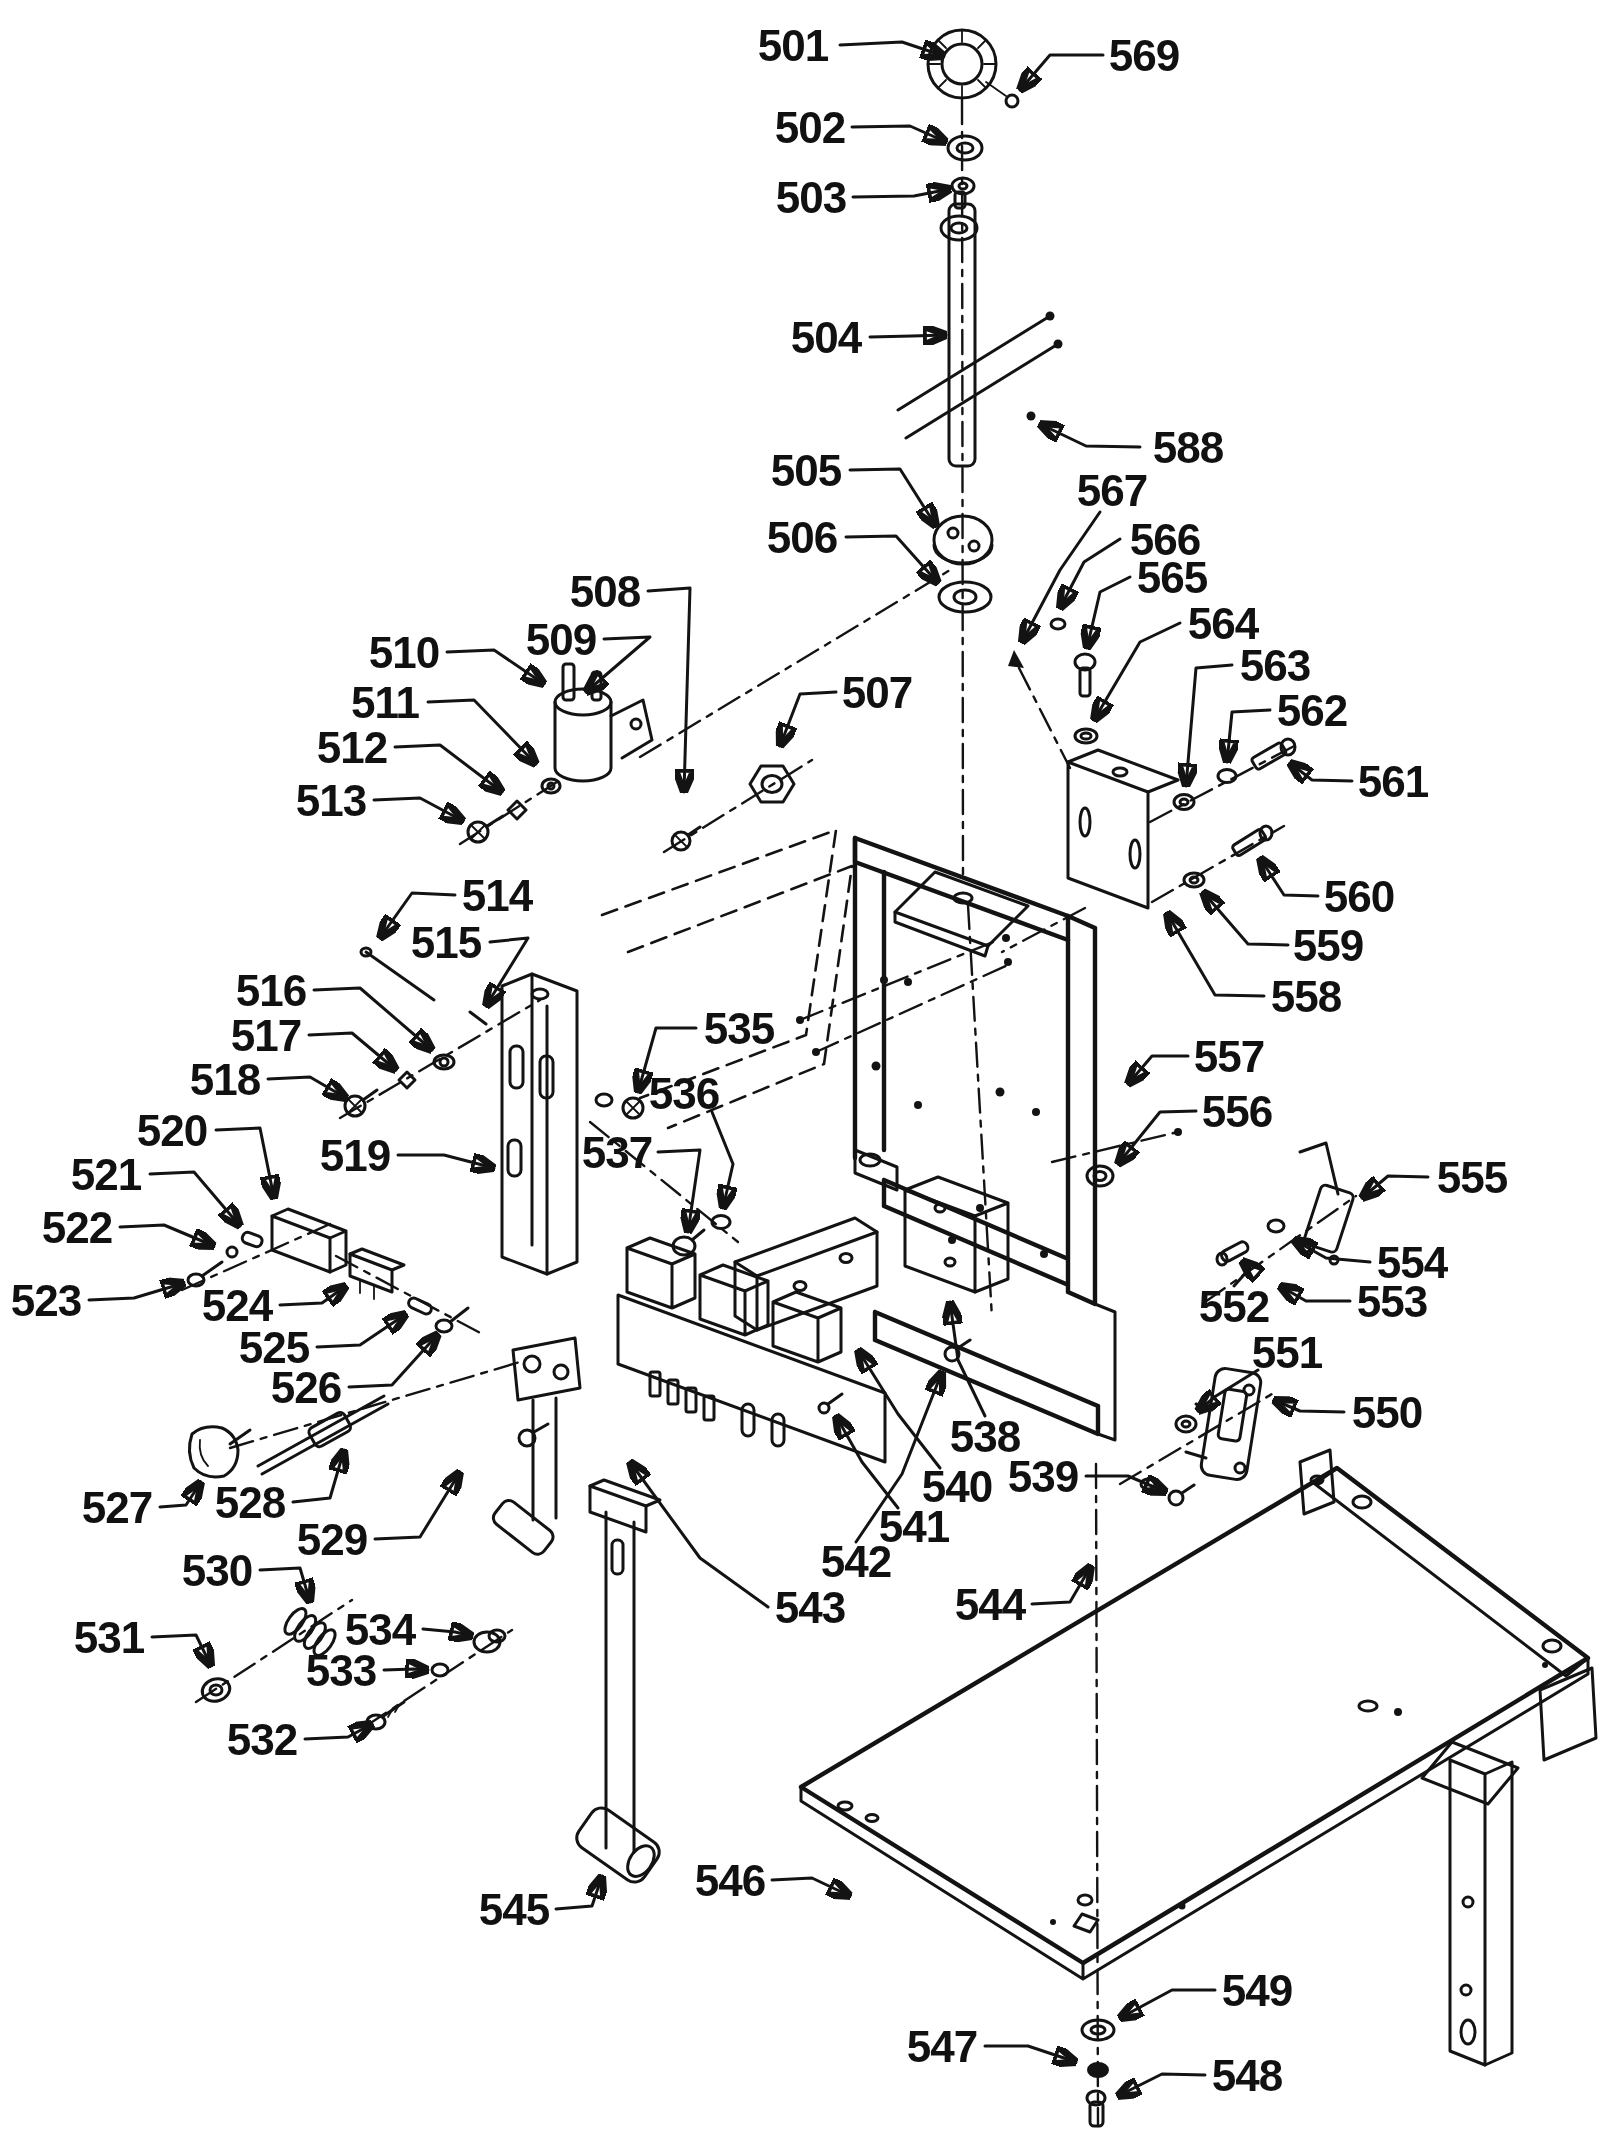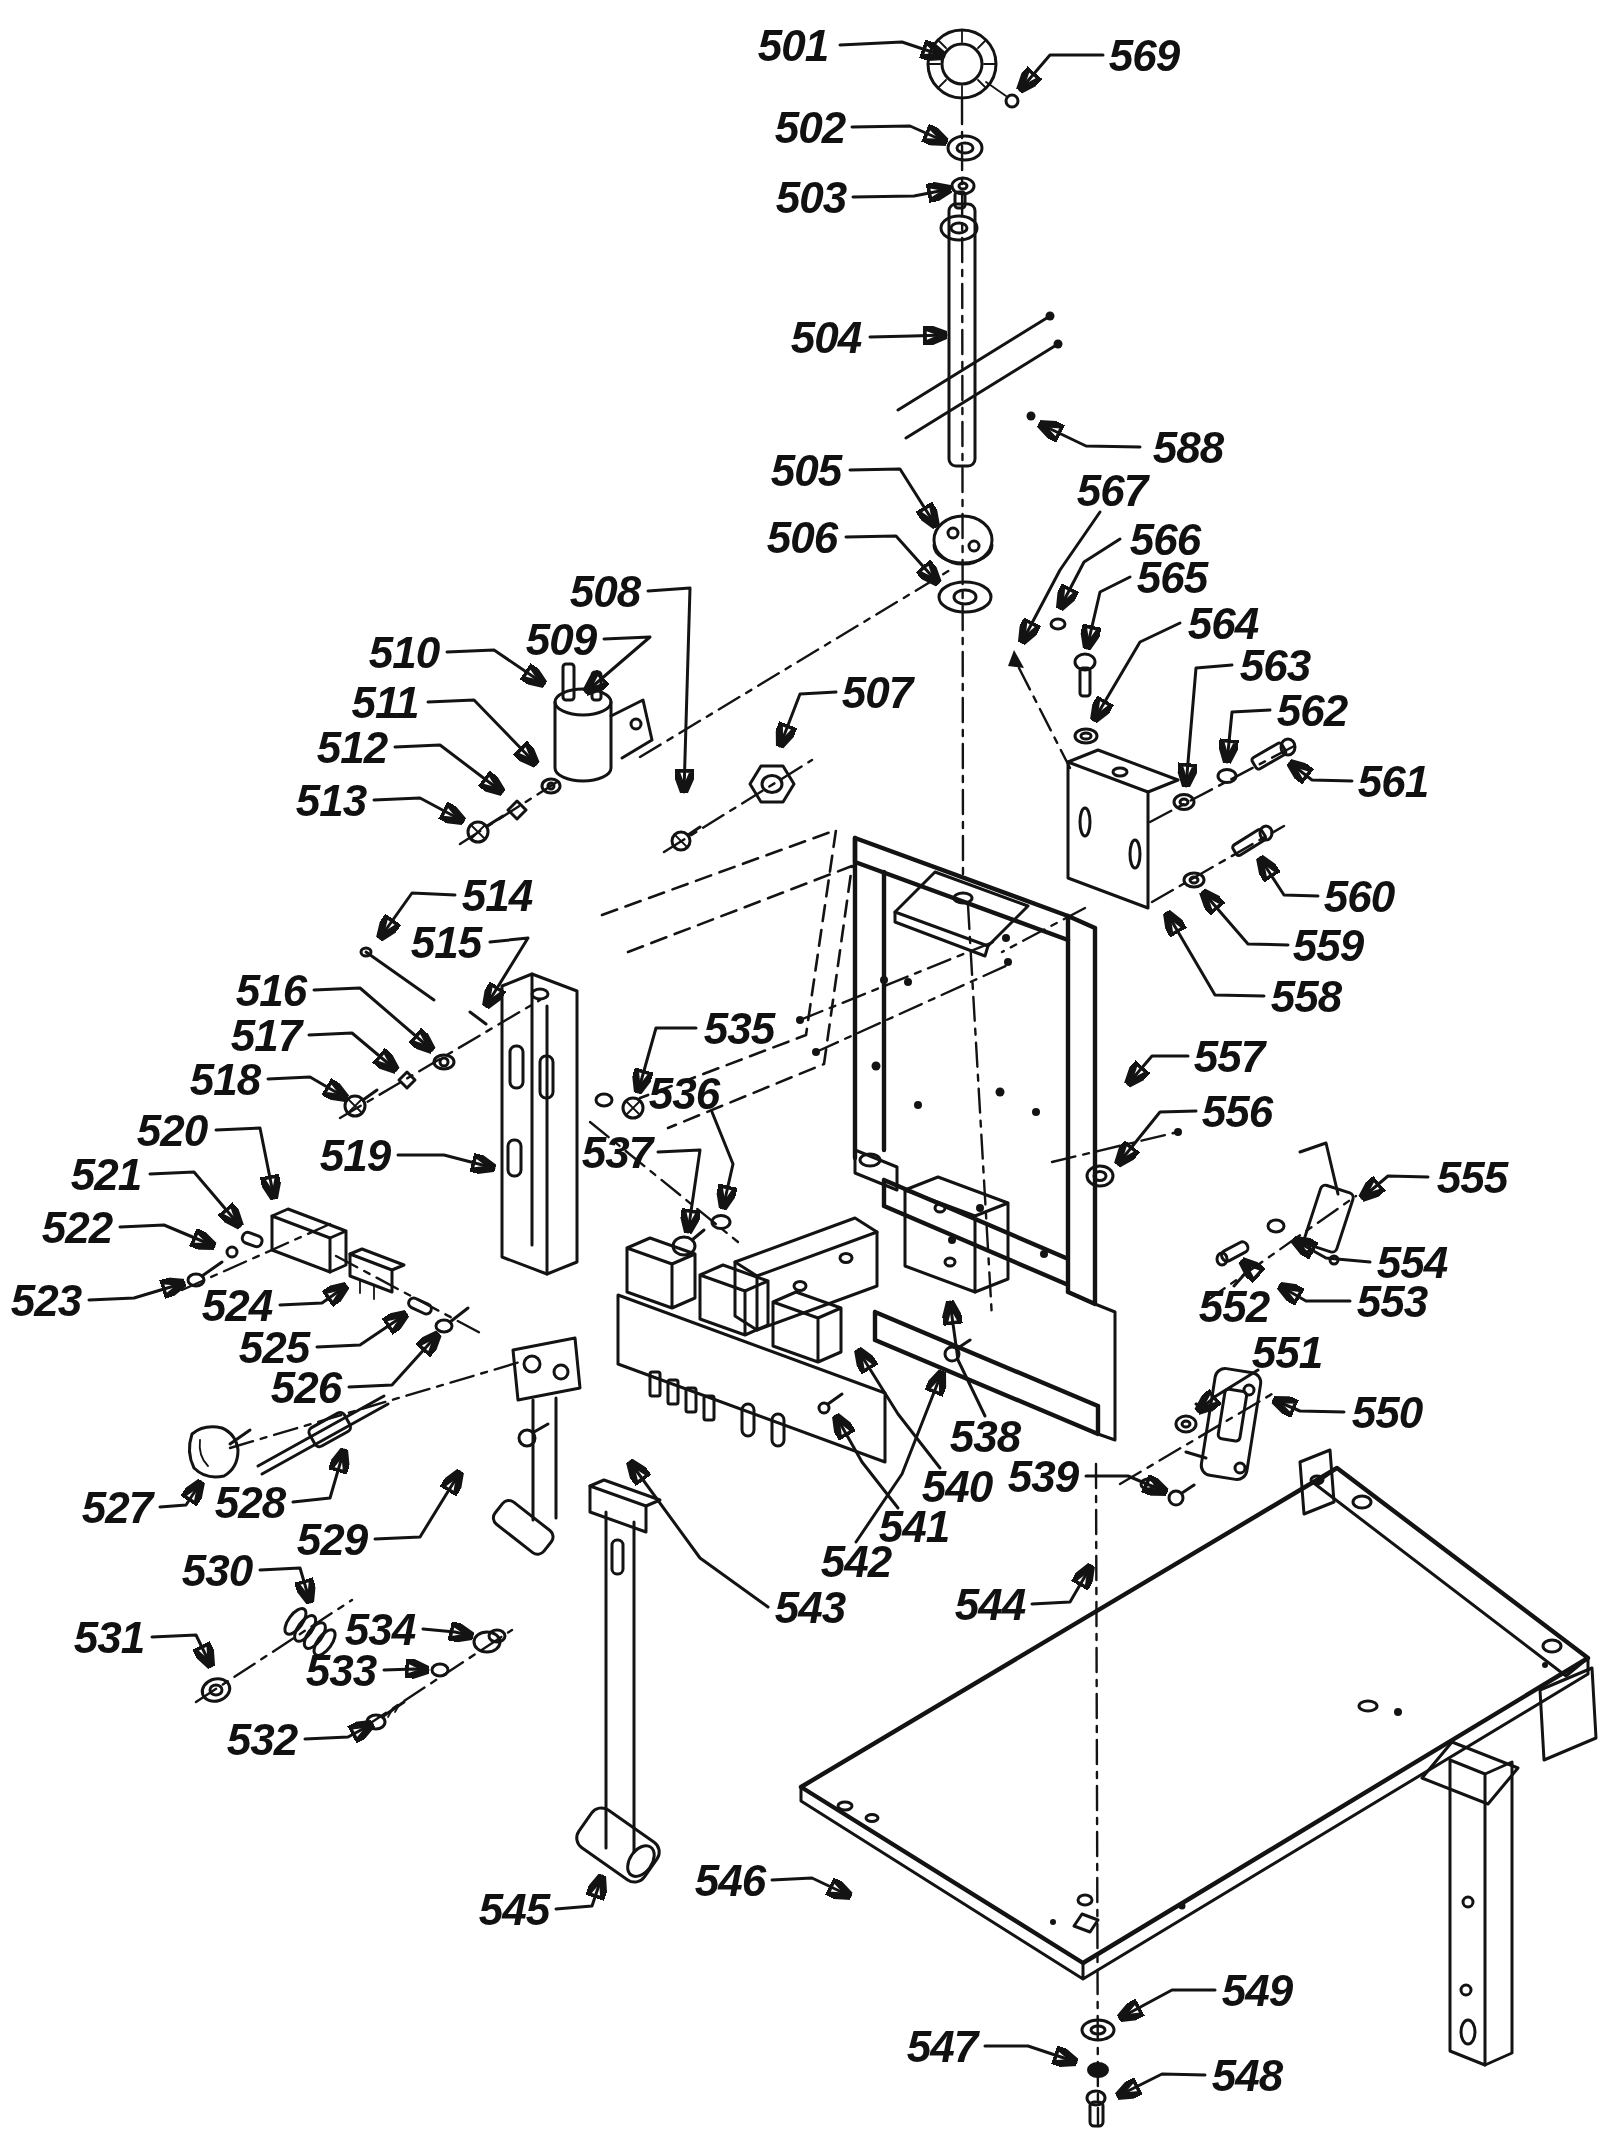--- a/index.html
+++ b/index.html
@@ -1,16 +1,16 @@
 <!DOCTYPE html>
 <html><head>
 <meta charset="utf-8">
 <style>
   html,body{margin:0;padding:0;background:#fff;}
-  .page{width:1388px;height:2133px;position:relative;background:#fff;font-style:italic;}
+  .page{width:1388px;height:2133px;position:relative;background:#fff;}
   svg{display:block;}
   svg *{vector-effect:none;}
   .s path,.s rect,.s circle,.s ellipse,.s line,.s polyline{fill:none;stroke:#131313;stroke-width:3;stroke-linecap:round;stroke-linejoin:round;}
   .s .f{fill:#131313;stroke:none;}
   .s .cl{stroke-dasharray:24 8 6 8;stroke-width:2.4;}
   .s .ph{stroke-dasharray:16 9;stroke-width:2.6;}
   .s .pt{stroke-width:4.4;}
   .s .w1{stroke-width:1.8;}
   .lbl{font-family:"Liberation Sans",sans-serif;font-weight:700;font-size:44px;letter-spacing:-1px;fill:#111;}
   .leader{fill:none;stroke:#131313;stroke-width:3.4;stroke-linecap:round;stroke-linejoin:round;}

